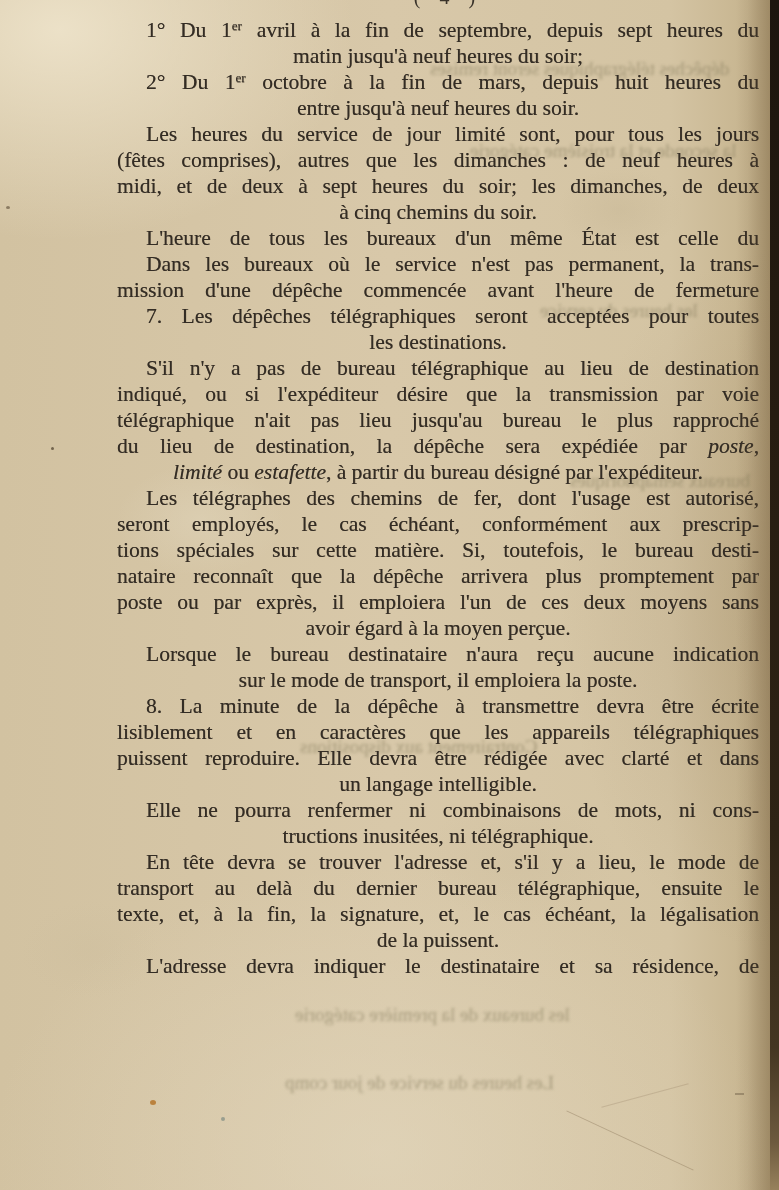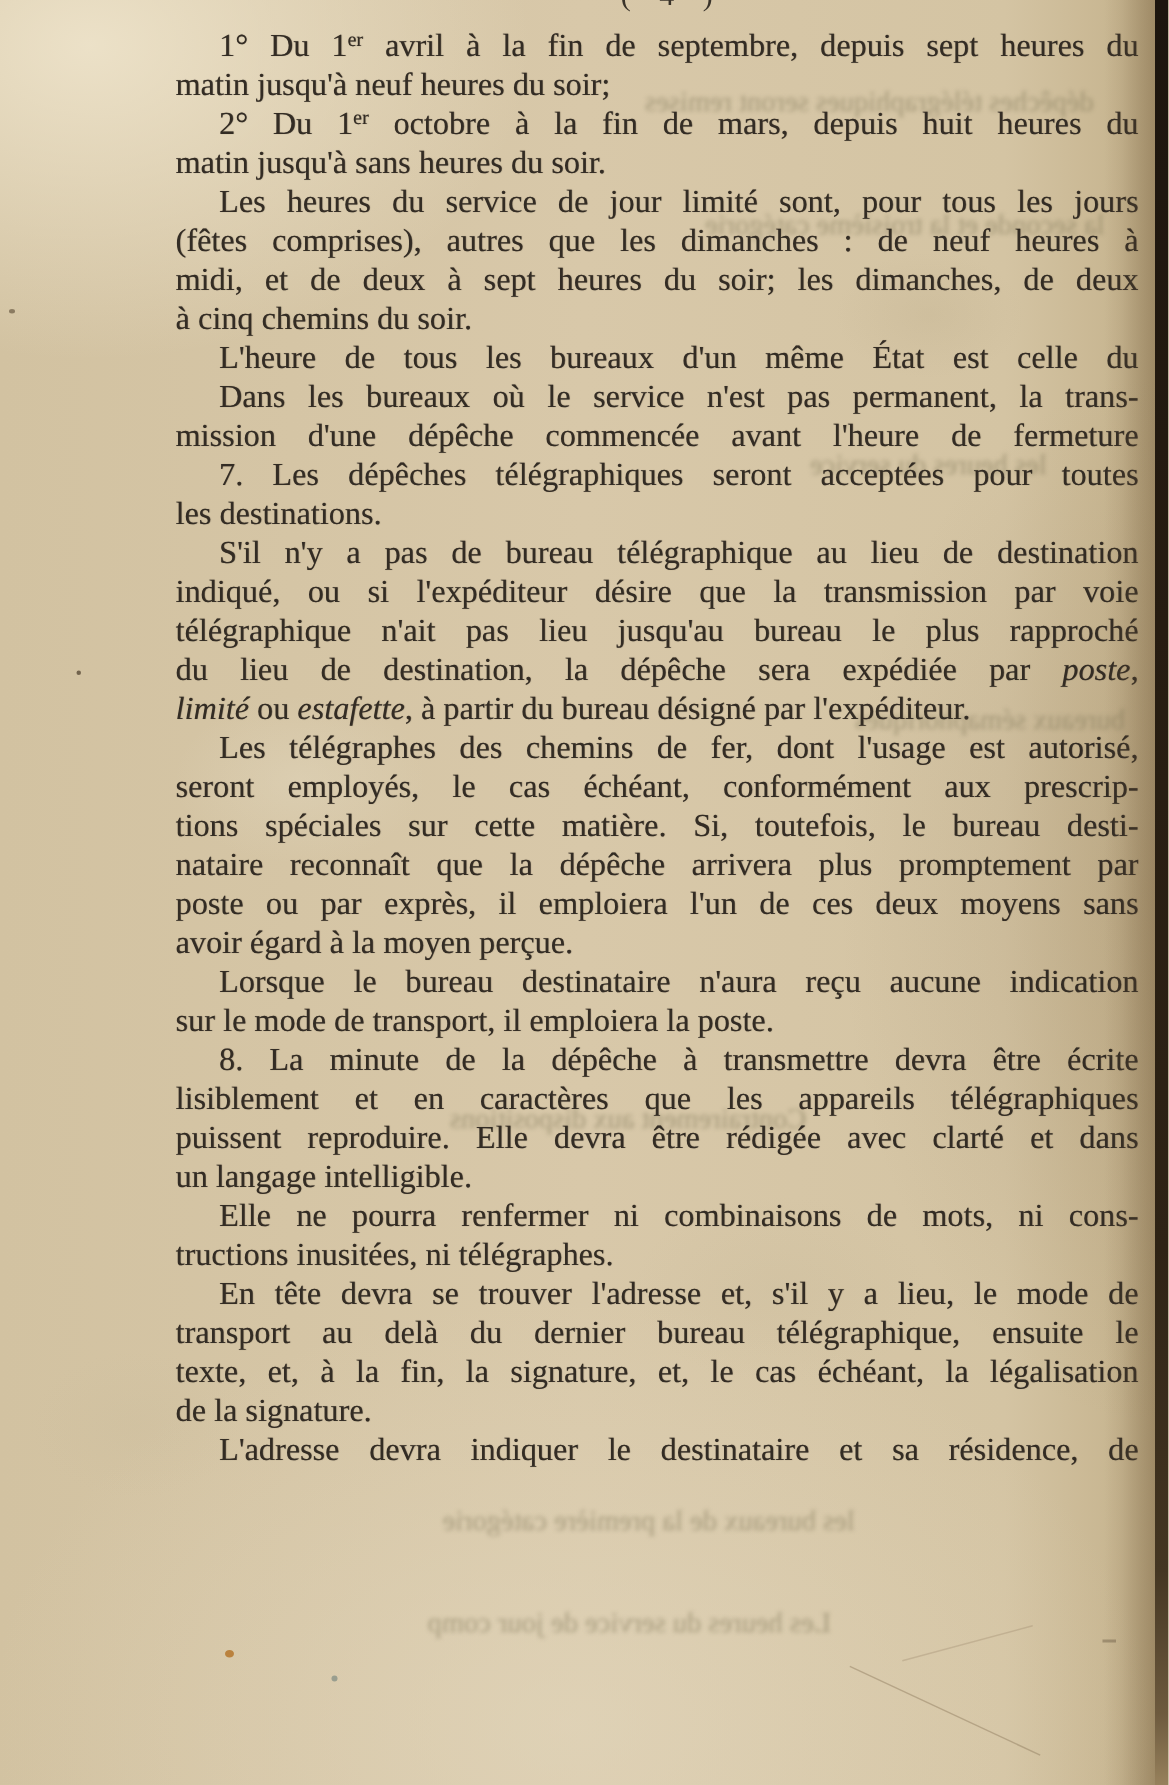--- a/index.html
+++ b/index.html
@@ -53,21 +53,21 @@
     z-index: 2;
     color: #332c24;
     font-size: 21.5px;
     line-height: 26px;
     text-shadow: 0.3px 0.3px 0.5px rgba(45,37,28,0.55);
   }
   .line {
     height: 26px;
     overflow: hidden;
     white-space: nowrap;
-    text-align: left;
+    text-align: center;
   }
   .line.just {
     white-space: normal;
     text-align: justify;
     text-align-last: justify;
     -moz-text-align-last: justify;
   }
   .line.indent { padding-left: 29px; }
   .line.indent.just { padding-left: 29px; }
   .line sup {
@@ -135,21 +135,21 @@
   <div class="ghost g3">les heures du service</div>
   <div class="ghost g4">bureaux sémaphoriques</div>
   <div class="ghost g5">Contrairement aux dispositions</div>
   <div class="ghost g6">les bureaux de la première catégorie</div>
   <div class="ghost g7">Les heures du service de jour comp</div>
 
   <div class="text-block">
       <div class="line indent just"><span>1° Du 1</span><sup>er</sup><span> avril à la fin de septembre, depuis sept heures du</span></div>
       <div class="line"><span>matin jusqu'à neuf heures du soir;</span></div>
       <div class="line indent just"><span>2° Du 1</span><sup>er</sup><span> octobre à la fin de mars, depuis huit heures du</span></div>
-      <div class="line"><span>matin jusqu'à sans heures du soir.</span></div>
+      <div class="line"><span>entre jusqu'à neuf heures du soir.</span></div>
       <div class="line indent just"><span>Les heures du service de jour limité sont, pour tous les jours</span></div>
       <div class="line just"><span>(fêtes comprises), autres que les dimanches : de neuf heures à</span></div>
       <div class="line just"><span>midi, et de deux à sept heures du soir; les dimanches, de deux</span></div>
       <div class="line"><span>à cinq chemins du soir.</span></div>
       <div class="line indent just"><span>L'heure de tous les bureaux d'un même État est celle du</span></div>
       <div class="line indent just"><span>Dans les bureaux où le service n'est pas permanent, la trans-</span></div>
       <div class="line just"><span>mission d'une dépêche commencée avant l'heure de fermeture</span></div>
       <div class="line indent just"><span>7. Les dépêches télégraphiques seront acceptées pour toutes</span></div>
       <div class="line"><span>les destinations.</span></div>
       <div class="line indent just"><span>S'il n'y a pas de bureau télégraphique au lieu de destination</span></div>
@@ -163,25 +163,25 @@
       <div class="line just"><span>nataire reconnaît que la dépêche arrivera plus promptement par</span></div>
       <div class="line just"><span>poste ou par exprès, il emploiera l'un de ces deux moyens sans</span></div>
       <div class="line"><span>avoir égard à la moyen perçue.</span></div>
       <div class="line indent just"><span>Lorsque le bureau destinataire n'aura reçu aucune indication</span></div>
       <div class="line"><span>sur le mode de transport, il emploiera la poste.</span></div>
       <div class="line indent just"><span>8. La minute de la dépêche à transmettre devra être écrite</span></div>
       <div class="line just"><span>lisiblement et en caractères que les appareils télégraphiques</span></div>
       <div class="line just"><span>puissent reproduire. Elle devra être rédigée avec clarté et dans</span></div>
       <div class="line"><span>un langage intelligible.</span></div>
       <div class="line indent just"><span>Elle ne pourra renfermer ni combinaisons de mots, ni cons-</span></div>
-      <div class="line"><span>tructions inusitées, ni télégraphes.</span></div>
+      <div class="line"><span>tructions inusitées, ni télégraphique.</span></div>
       <div class="line indent just"><span>En tête devra se trouver l'adresse et, s'il y a lieu, le mode de</span></div>
       <div class="line just"><span>transport au delà du dernier bureau télégraphique, ensuite le</span></div>
       <div class="line just"><span>texte, et, à la fin, la signature, et, le cas échéant, la légalisation</span></div>
-      <div class="line"><span>de la signature.</span></div>
+      <div class="line"><span>de la puissent.</span></div>
       <div class="line indent just"><span>L'adresse devra indiquer le destinataire et sa résidence, de</span></div>
     </div>
 
   <div class="speck s1"></div>
   <div class="speck s2"></div>
   <div class="speck s3"></div>
   <div class="speck s4"></div>
   <div class="crease c1"></div>
   <div class="crease c2"></div>
   <div class="crease c3"></div>

